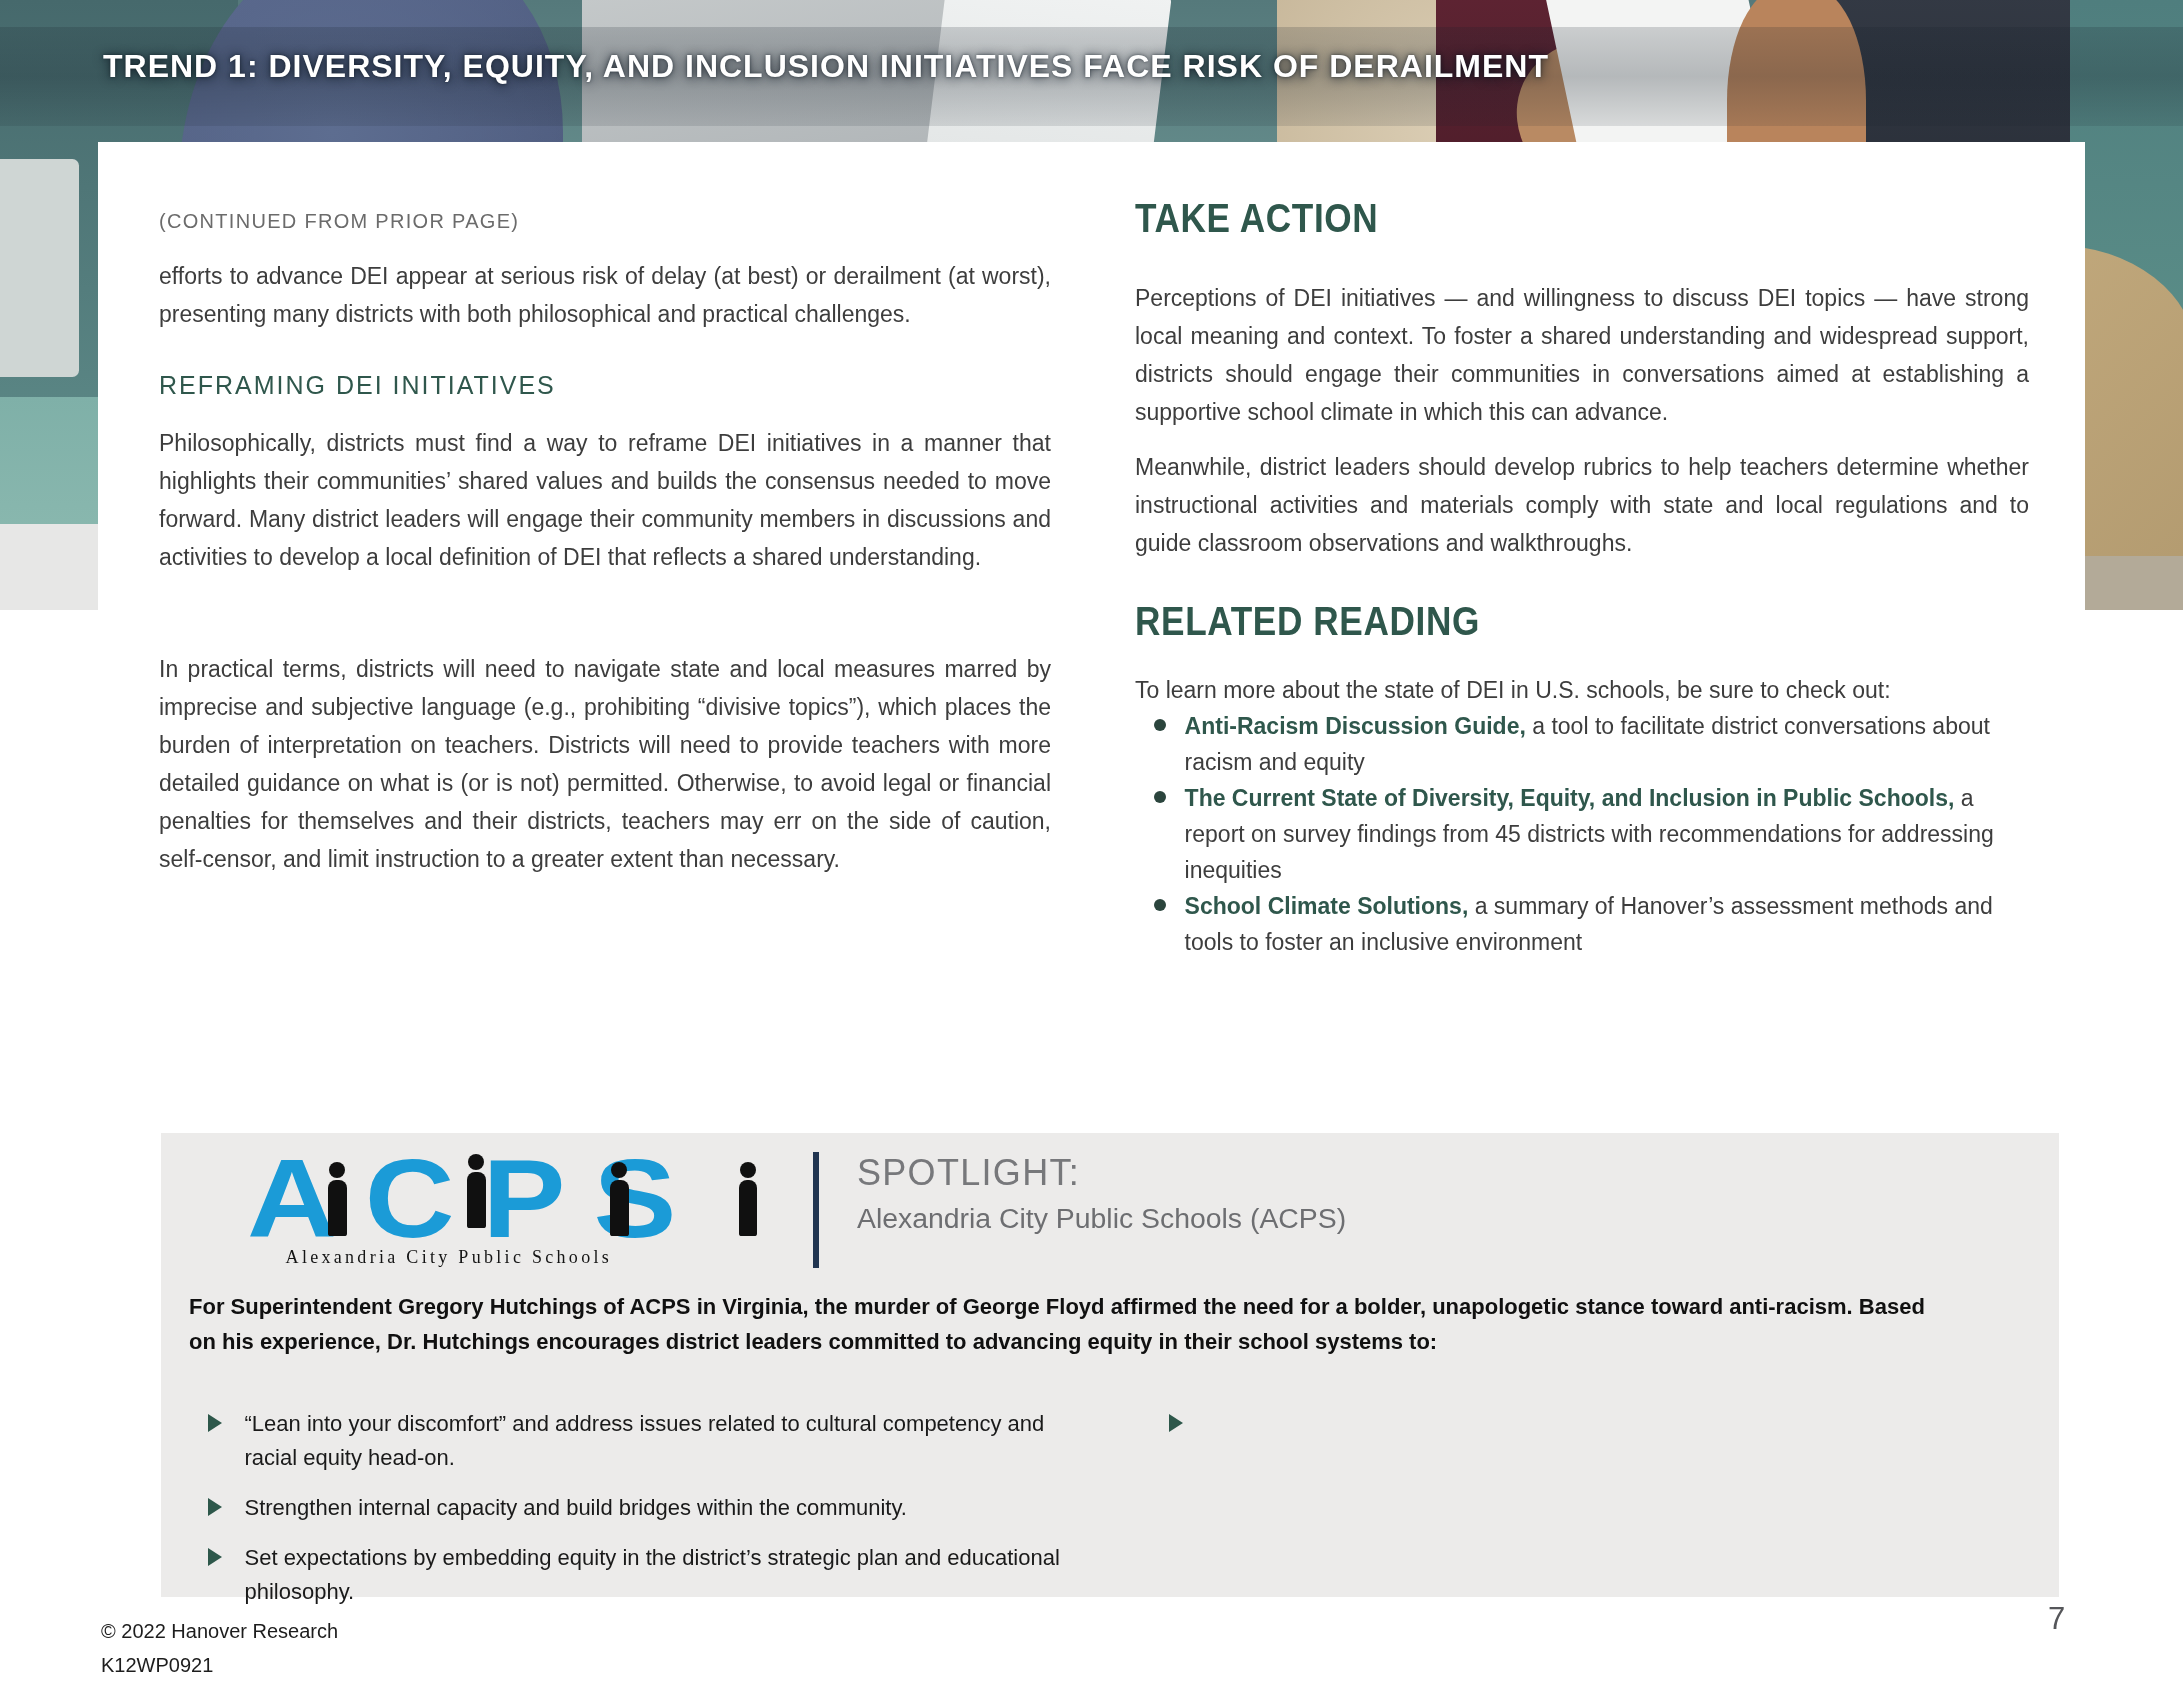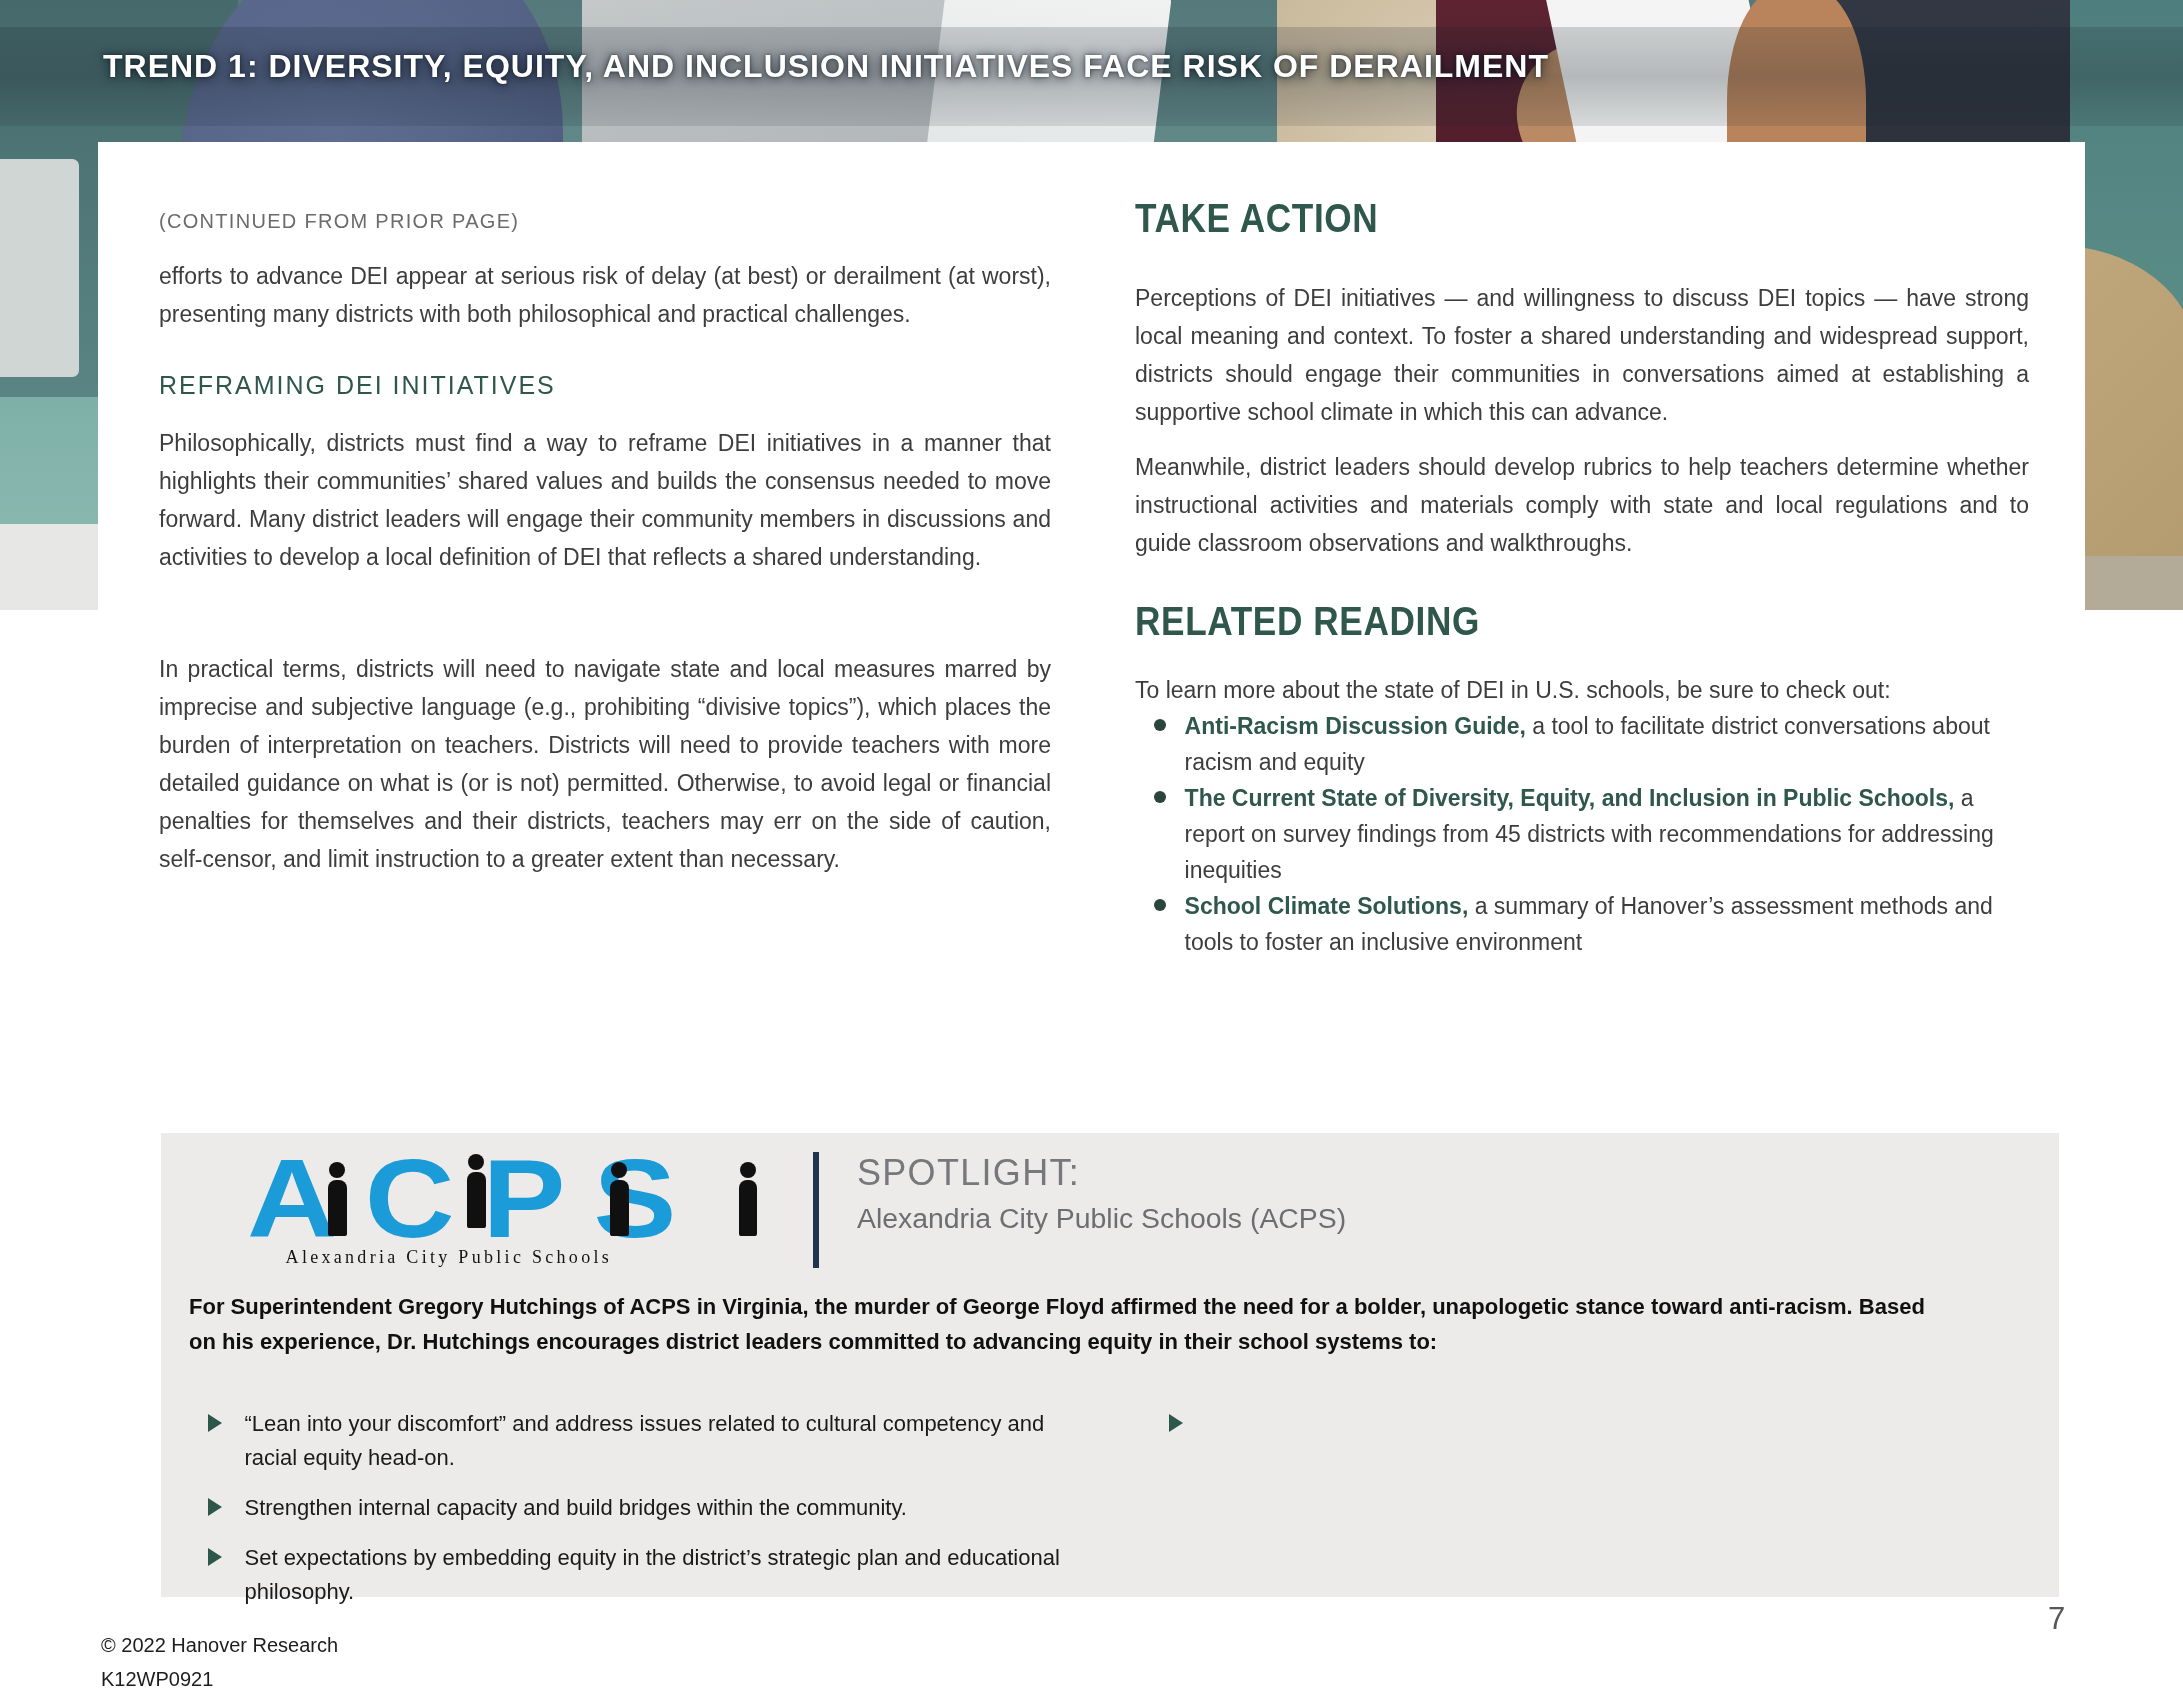--- a/index.html
+++ b/index.html
@@ -80,21 +80,21 @@
   .sp-body{position:absolute;left:28px;top:156px;width:1768px;font-size:22px;line-height:35px;font-weight:700;color:#101010;}
   .sp-col{position:absolute;top:258px;}
   .sp-col-left{left:43px;width:880px;}
   .sp-col-right{left:1004px;width:853px;}
   .sp-item{display:flex;margin-top:16px;}
   .arrow{flex:0 0 auto;width:0;height:0;border-left:14px solid #2d574a;border-top:9.3px solid transparent;
          border-bottom:9.3px solid transparent;margin:7.3px 22.5px 0 4px;}
   .sp-text{font-size:22px;line-height:34px;color:#1a1a1a;}
 
   
-  .footer{position:absolute;left:101px;top:1614px;z-index:3;font-size:20px;line-height:34px;color:#1d1d1d;margin-top:14px;}
+  .footer{position:absolute;left:101px;top:1614px;z-index:3;font-size:20px;line-height:34px;color:#1d1d1d;}
   .pagenum{position:absolute;left:2048px;top:1601px;z-index:3;font-size:31px;color:#55565a;}
 </style>
 </head>
 <body>
 
 <div class="page">
 
   <div class="photo">
     <div class="blob b-wall"></div>
     <div class="blob b-board"></div>

